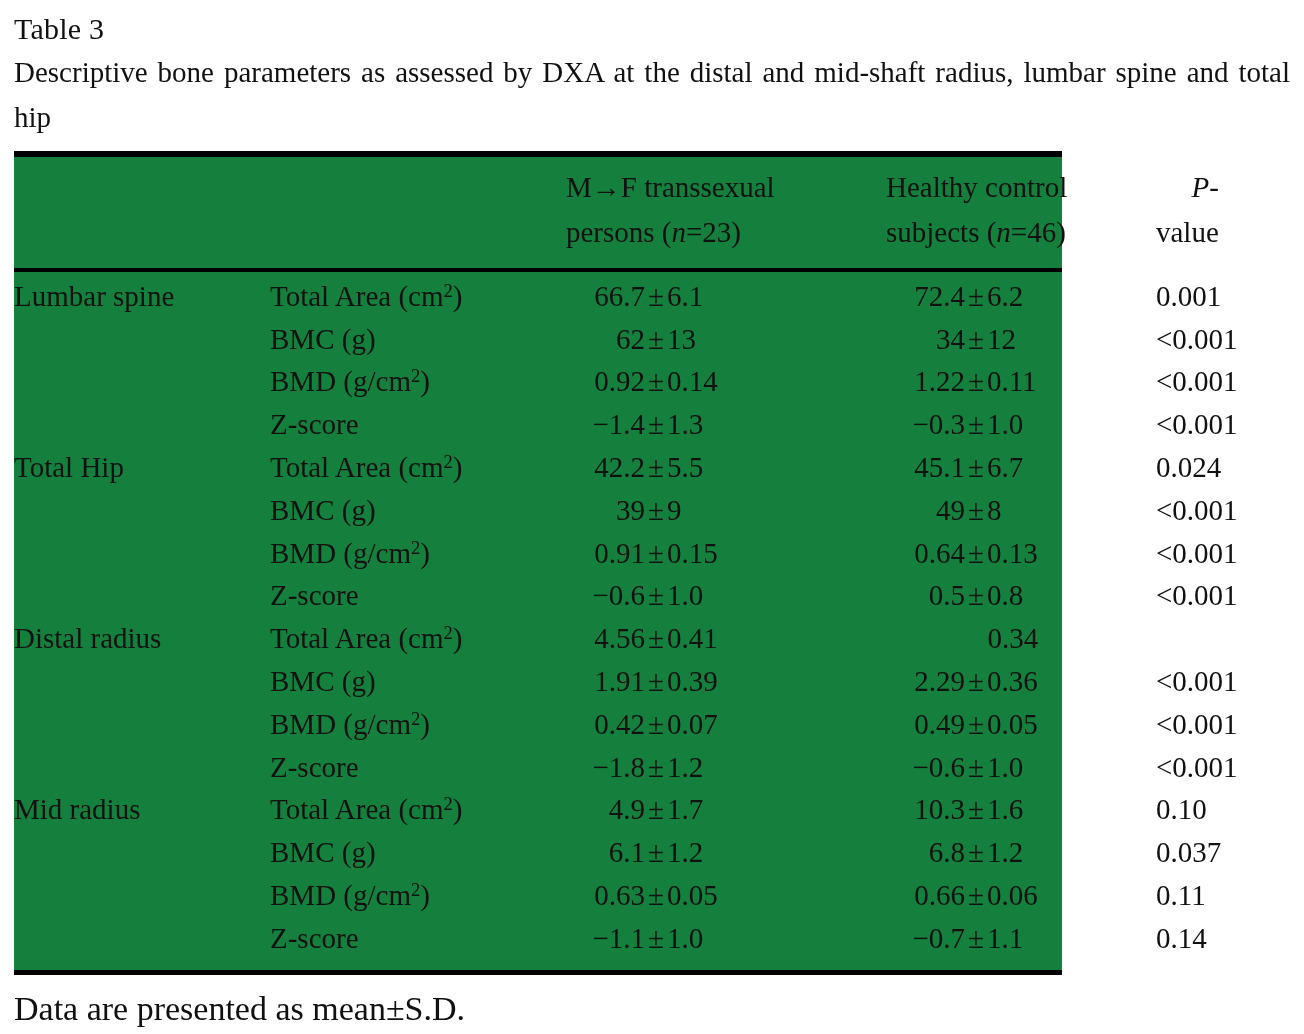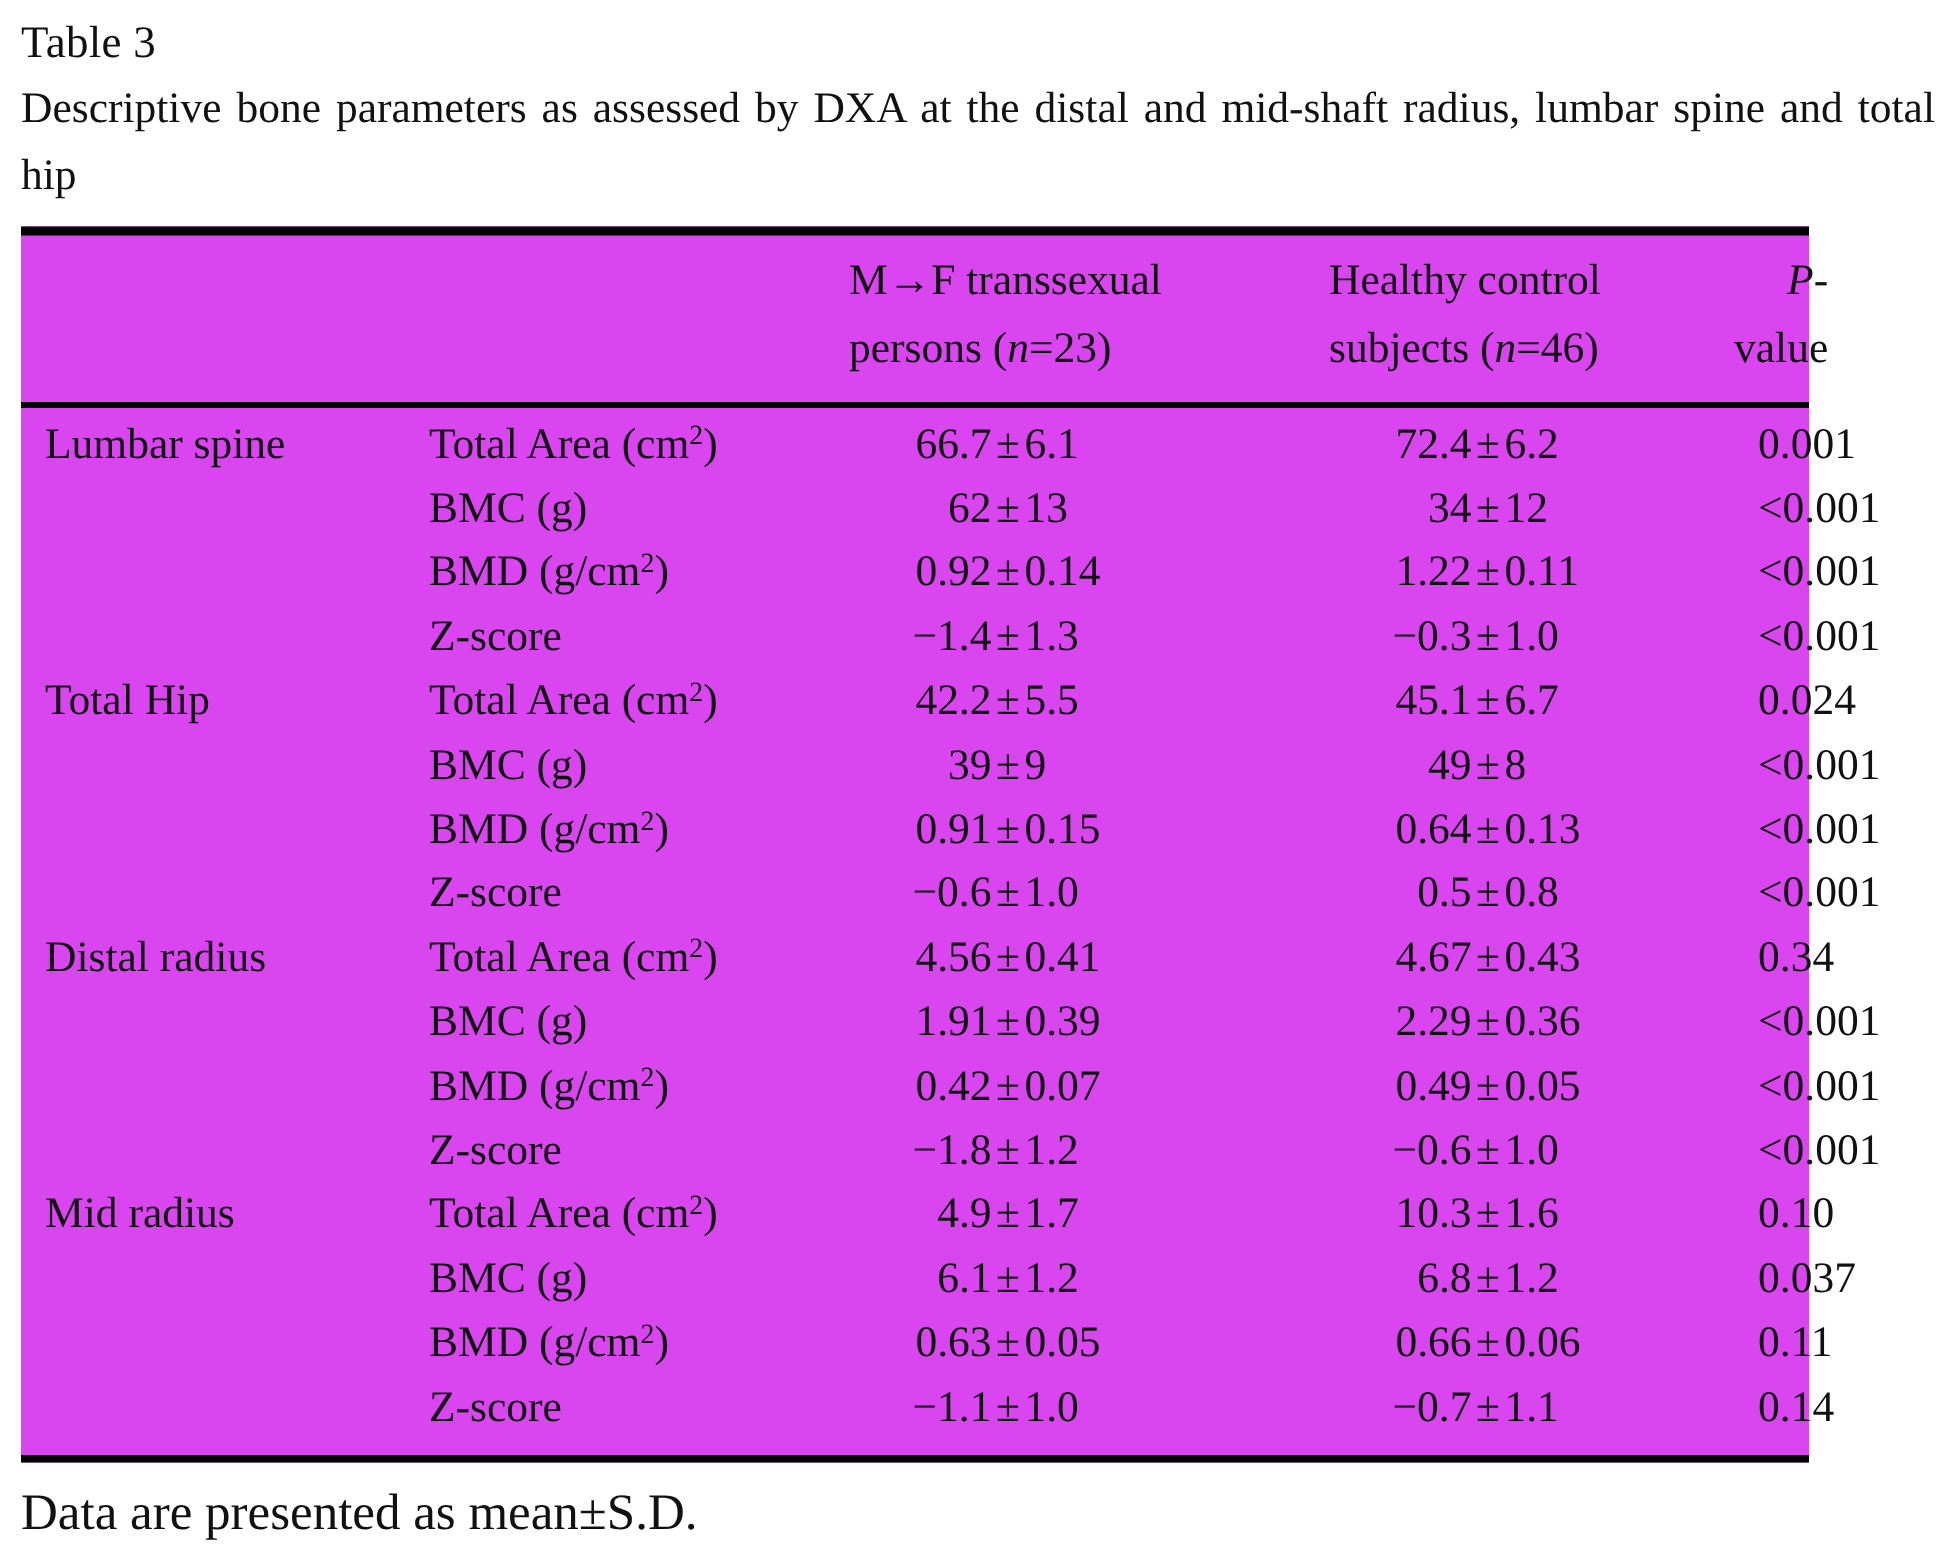--- a/index.html
+++ b/index.html
@@ -25,33 +25,33 @@
   }
   .caption {
     width: 1276px;
     font-size: 29px;
     line-height: 45px;
     text-align: justify;
     text-align-last: left;
     margin-bottom: 11px;
   }
   .datatable {
-    width: 1192px;
-    background: #d946ef;
+    width: 1048px;
+    background: #15803d;
     border-top: 6px solid #000000;
     border-bottom: 5px solid #000000;
   }
   .thead {
     display: flex;
     border-bottom: 4px solid #000000;
     padding: 8px 0 13px 0;
     font-size: 29px;
     line-height: 45px;
   }
-  .tbody { padding: 3px 0 10px 16px; }
+  .tbody { padding: 3px 0 10px 0; }
   .row {
     display: flex;
     align-items: center;
     height: 42.8px;
     font-size: 29px;
   }
   .c1 { width: 256px; flex: none; }
   .c2 { width: 282px; flex: none; }
   .c3 { width: 320px; flex: none; }
   .c4 { width: 284px; flex: none; }
@@ -186,21 +186,20 @@
           <div class="c4"><span class="mean">0.5</span><span class="pm">±</span><span class="sd">0.8</span></div>
           <div class="c5 pcell">
             <span class="pint">&lt;0</span>
             <span class="pfrac">.001</span>
           </div>
         </div>
         <div class="row">
           <div class="c1">Distal radius</div>
           <div class="c2">Total Area (cm<sup class="sq">2</sup>)</div>
           <div class="c3"><span class="mean">4.56</span><span class="pm">±</span><span class="sd">0.41</span></div>
-          <div class="c4"><span class="mean">4.67</span><span class="pm">±</span><span class="sd">0.43</span></div>
           <div class="c5 pcell">
             <span class="pint">0</span>
             <span class="pfrac">.34</span>
           </div>
         </div>
         <div class="row">
           <div class="c1"></div>
           <div class="c2">BMC (g)</div>
           <div class="c3"><span class="mean">1.91</span><span class="pm">±</span><span class="sd">0.39</span></div>
           <div class="c4"><span class="mean">2.29</span><span class="pm">±</span><span class="sd">0.36</span></div>

